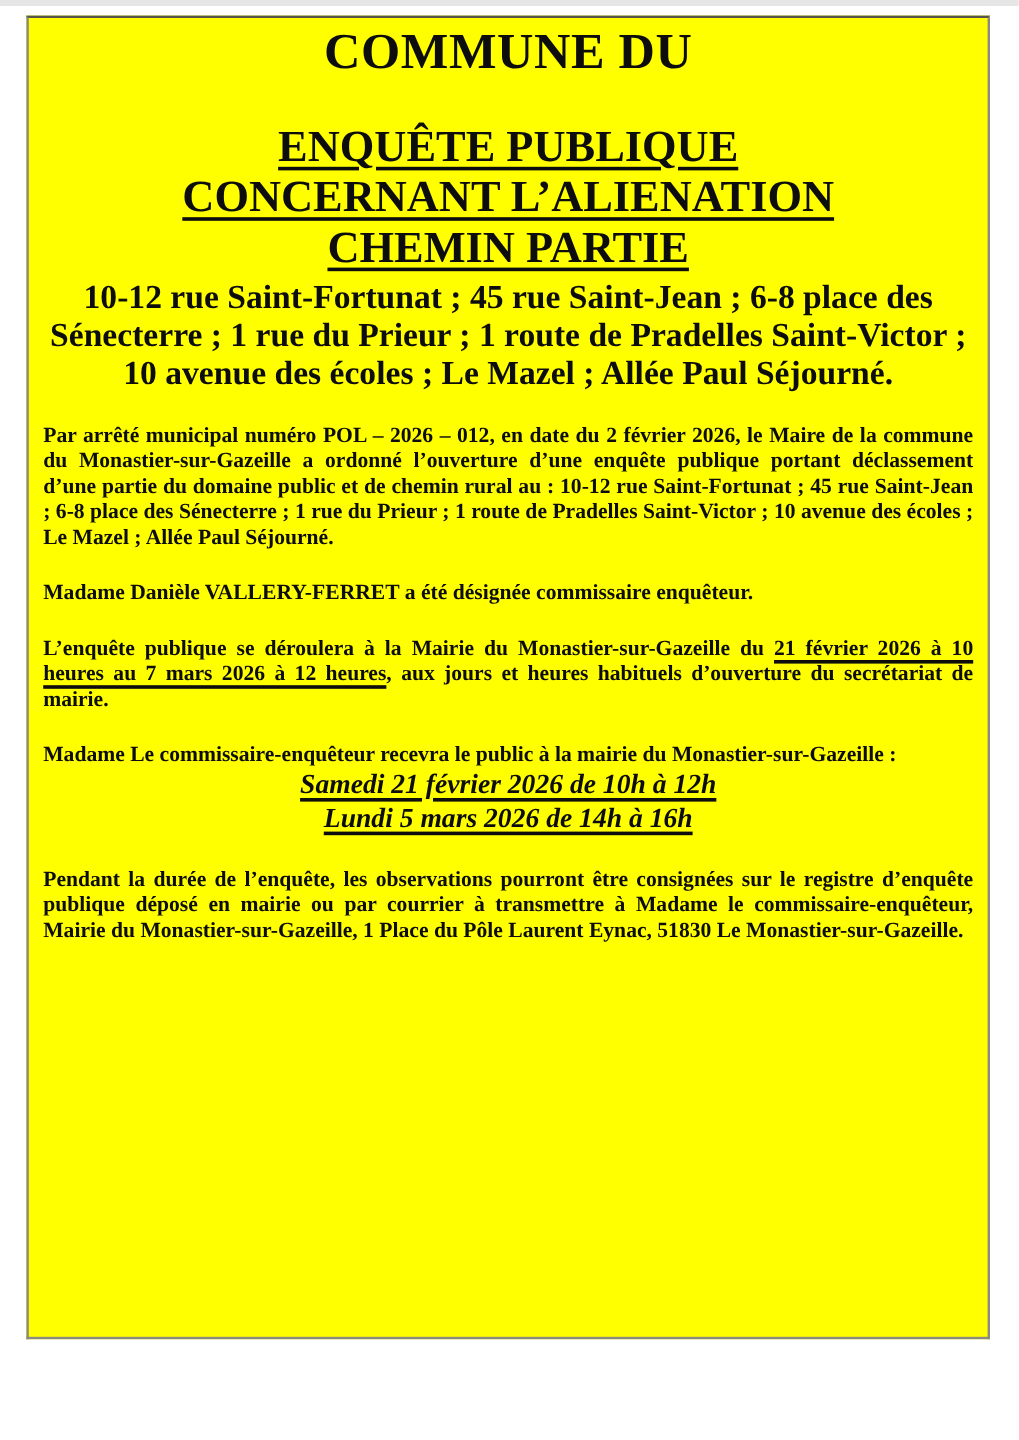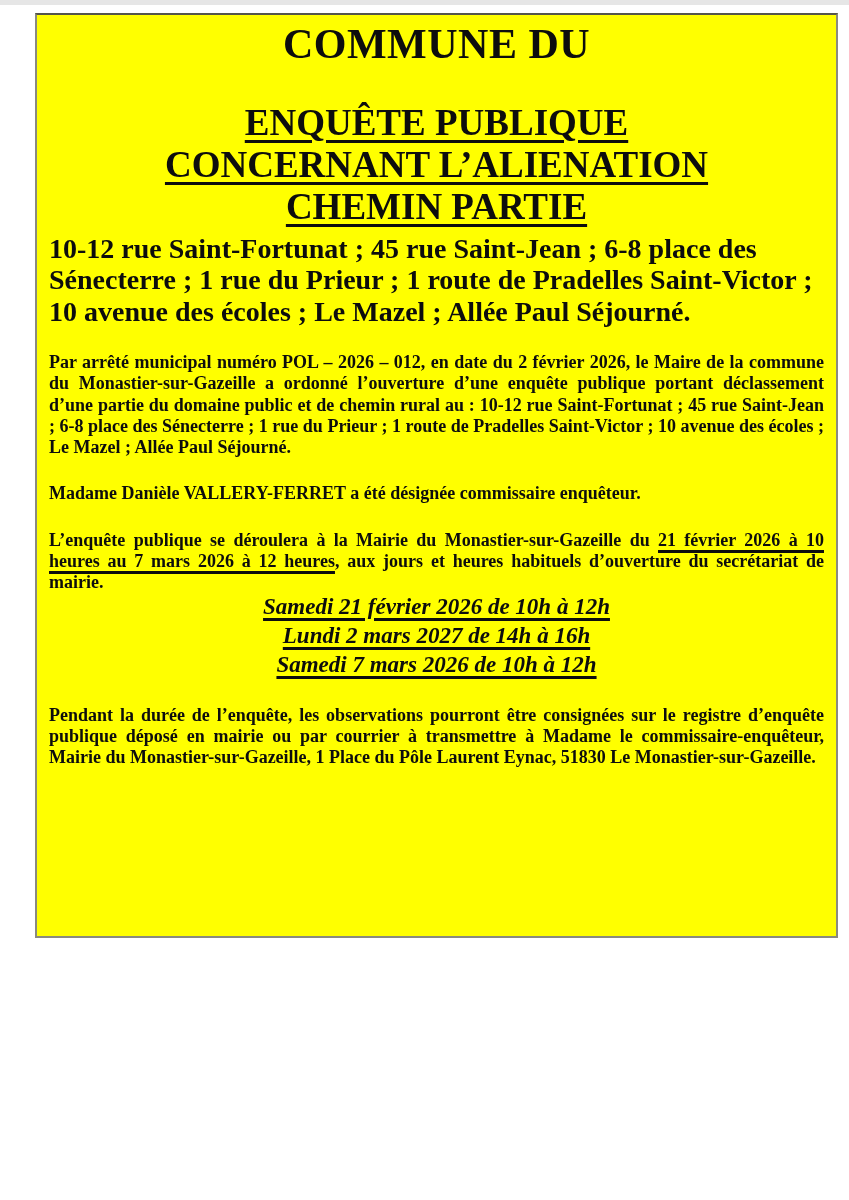--- a/index.html
+++ b/index.html
@@ -18,24 +18,24 @@
     background: #ffffff;
   }
   .scan-strip {
     position: absolute;
     top: 0; left: 0;
     width: 100%; height: 5px;
     background: #e6e6e6;
   }
   .poster {
     position: absolute;
-    left: 35px;
+    left: 22px;
     top: 13px;
     width: 803px;
-    height: 925px;
+    height: 1103px;
     box-sizing: border-box;
     background: #ffff00;
     border: 2px solid #8a8a7e;
     border-top-color: #55554b;
     padding: 2px 12px 16px 12px;
     color: #0d0d0d;
     font-weight: bold;
     overflow: hidden;
   }
   .main-title {
@@ -52,21 +52,21 @@
     font-size: 37px;
     line-height: 1.14;
   }
   .subject-line span {
     text-decoration: underline;
     text-decoration-thickness: 3px;
     text-underline-offset: 5px;
   }
   .addresses {
     margin-top: 5px;
-    text-align: left;
+    text-align: center;
     font-size: 28px;
     line-height: 1.12;
   }
   .para {
     margin: 25px 0 0 0;
     font-size: 18px;
     line-height: 1.18;
     text-align: justify;
   }
   .u {
@@ -106,23 +106,23 @@
     </div>
 
     <div class="addresses">10-12 rue Saint-Fortunat ; 45 rue Saint-Jean ; 6-8 place des Sénecterre ; 1 rue du Prieur ; 1 route de Pradelles Saint-Victor ; 10 avenue des écoles ; Le Mazel ; Allée Paul Séjourné.</div>
 
     <p class="para">Par arrêté municipal numéro POL – 2026 – 012, en date du 2 février 2026, le Maire de la commune du Monastier-sur-Gazeille a ordonné l’ouverture d’une enquête publique portant déclassement d’une partie du domaine public et de chemin rural au :  10-12 rue Saint-Fortunat ; 45 rue Saint-Jean ; 6-8 place des Sénecterre ; 1 rue du Prieur ; 1 route de Pradelles Saint-Victor ; 10 avenue des écoles ; Le Mazel ; Allée Paul Séjourné.</p>
 
     <p class="para">Madame Danièle VALLERY-FERRET a été désignée commissaire enquêteur.</p>
 
     <p class="para"><span>L’enquête publique se déroulera à la Mairie du Monastier-sur-Gazeille du </span><span class="u">21 février 2026 à 10 heures au 7 mars 2026 à 12 heures</span><span>, aux jours et heures habituels d’ouverture du secrétariat de mairie.</span></p>
 
+    <p class="para">Madame Le commissaire-enquêteur recevra le public à la mairie du Monastier-sur-Gazeille :</p>
 
     <div class="schedule">
       <div class="schedule-line"><span>Samedi 21 février 2026 de 10h à 12h</span></div>
-      <div class="schedule-line"><span>Lundi 2 mars 2027 de 14h à 16h</span></div>
-      <div class="schedule-line"><span>Samedi 7 mars 2026 de 10h à 12h</span></div>
+      <div class="schedule-line"><span>Lundi 5 mars 2026 de 14h à 16h</span></div>
     </div>
 
     <p class="para">Pendant la durée de l’enquête, les observations pourront être consignées sur le registre d’enquête publique déposé en mairie ou par courrier à transmettre à Madame le commissaire-enquêteur, Mairie du Monastier-sur-Gazeille, 1 Place du Pôle Laurent Eynac, 51830 Le Monastier-sur-Gazeille.</p>
 
   </div>
 </div>
 
 </body></html>

